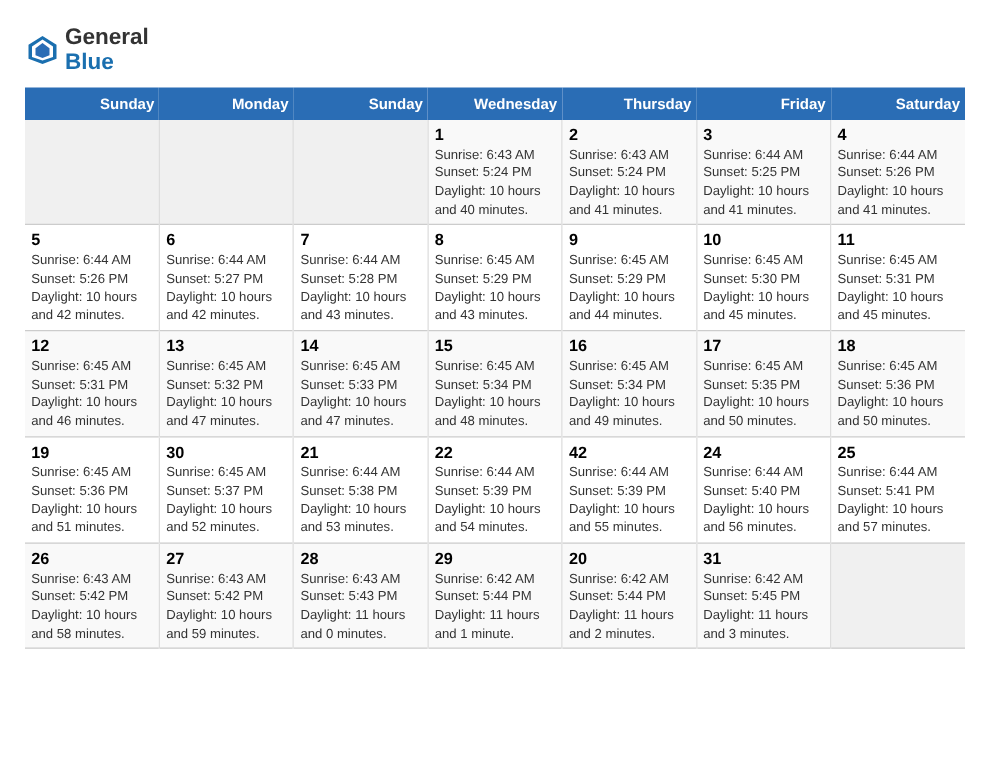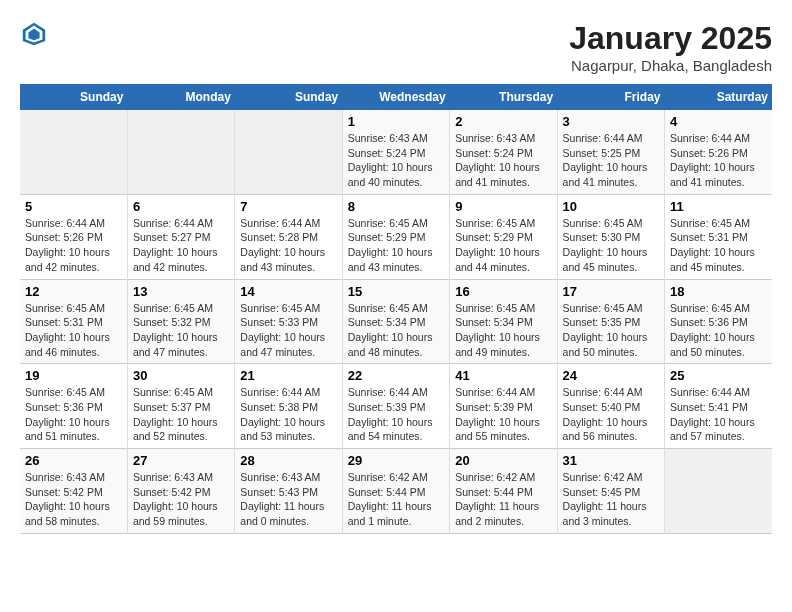--- a/index.html
+++ b/index.html
@@ -92,24 +92,24 @@
 </head>
 <body>
 
 <div class="header">
   <div class="logo">
     <svg class="logo-icon" viewBox="0 0 40 40">
       <polygon points="20,4 36,14 36,30 20,36 4,30 4,14" fill="#1a6faf"></polygon>
       <polygon points="20,8 32,16 32,28 20,32 8,28 8,16" fill="#fff"></polygon>
       <polygon points="20,12 28,18 28,26 20,29 12,26 12,18" fill="#2a6db5"></polygon>
     </svg>
-  </div>
-  <div class="title-block">
-    <div class="month-year">January 2025</div>
-    <div class="location">Nagarpur, Dhaka, Bangladesh</div>
+    <div class="logo-text">
+      <span class="logo-general">General</span><br>
+      <span class="logo-blue">Blue</span>
+    </div>
   </div>
 </div>
 
 <table>
   <thead>
     <tr>
     <th>Sunday</th>
         <th>Monday</th>
         <th>Sunday</th>
         <th>Wednesday</th>
@@ -211,21 +211,21 @@
         </td>
         <td>
           <span class="day-num">21</span>
           <div class="cell-content">Sunrise: 6:44 AM<br>Sunset: 5:38 PM<br>Daylight: 10 hours and 53 minutes.</div>
         </td>
         <td>
           <span class="day-num">22</span>
           <div class="cell-content">Sunrise: 6:44 AM<br>Sunset: 5:39 PM<br>Daylight: 10 hours and 54 minutes.</div>
         </td>
         <td>
-          <span class="day-num">41</span>
+          <span class="day-num">42</span>
           <div class="cell-content">Sunrise: 6:44 AM<br>Sunset: 5:39 PM<br>Daylight: 10 hours and 55 minutes.</div>
         </td>
         <td>
           <span class="day-num">24</span>
           <div class="cell-content">Sunrise: 6:44 AM<br>Sunset: 5:40 PM<br>Daylight: 10 hours and 56 minutes.</div>
         </td>
         <td>
           <span class="day-num">25</span>
           <div class="cell-content">Sunrise: 6:44 AM<br>Sunset: 5:41 PM<br>Daylight: 10 hours and 57 minutes.</div>
         </td>

